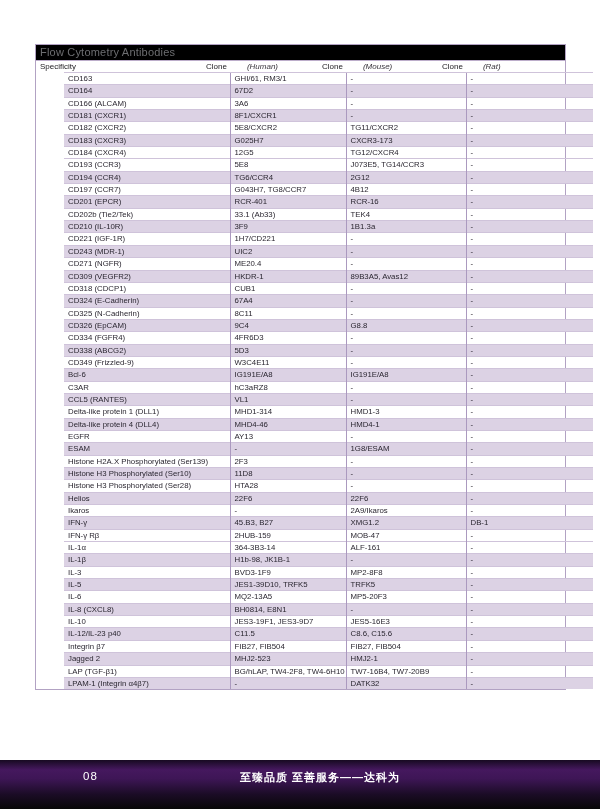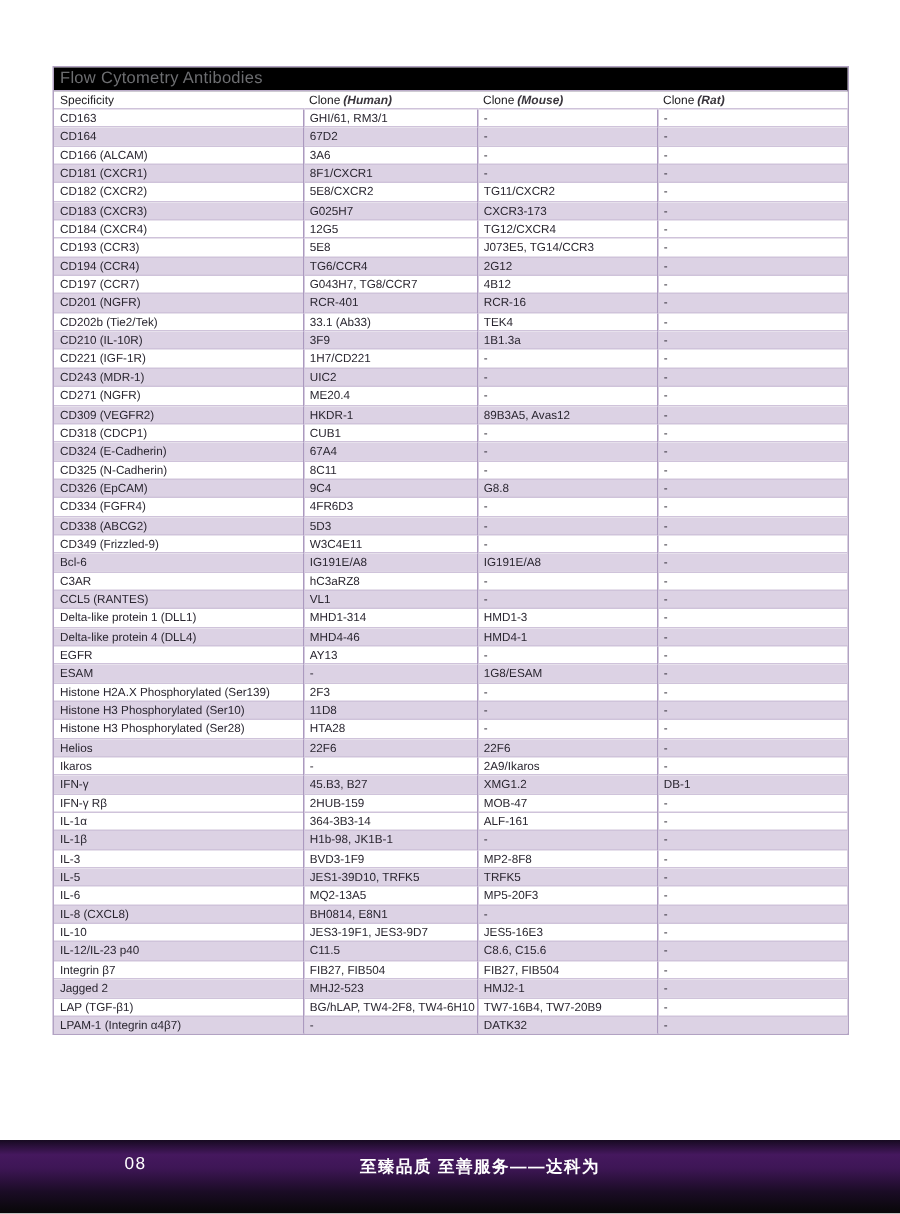--- a/index.html
+++ b/index.html
@@ -12,25 +12,25 @@
     border:1px solid #b2a2c3; background:#fff; box-sizing:border-box;
   }
   .table-title {
     height:15px; line-height:15px; padding-left:4px;
     font-size:11px; color:#6d6e71; letter-spacing:0.2px;
     border-bottom:1px solid #bcadca; background:#000000;
   }
   .header-row { display:flex; height:11px; align-items:center; background:#fff; }
   .hcell { box-sizing:border-box; padding-left:4px; font-size:8px; white-space:nowrap; overflow:hidden; }
   .hcell .hb { font-weight:normal; color:#1c1a1e; }
-  .hcell .hq { font-style:italic; font-weight:bold; color:#3a363d; margin-left:2px; }
+  .hcell .hq { font-style:italic; font-weight:normal; color:#3a363d; margin-left:20px; }
   .c1 { width:166px; } .c2 { width:116px; } .c3 { width:120px; } .c4 { width:127px; }
   table.ab {
     border-collapse:collapse; table-layout:fixed; width:529px;
-    font-size:7.8px; color:#2a2630;
+    font-size:7.8px; color:#2a2630;margin-left:28px;
   }
   table.ab td {
     height:11.35px; line-height:11.35px; box-sizing:border-box;
     padding:0 2px 0 4px; white-space:nowrap; overflow:hidden;
     border-top:1px solid #cfc3da;
   }
   table.ab td + td { border-left:1px solid #ab99bf; }
   table.ab tr.stripe td { background:#dcd2e4; }
   .footer {
     position:absolute; left:0; bottom:0; width:600px; height:49px;
@@ -121,21 +121,21 @@
           <td>2G12</td>
           <td>-</td>
         </tr>
         <tr>
           <td>CD197 (CCR7)</td>
           <td>G043H7, TG8/CCR7</td>
           <td>4B12</td>
           <td>-</td>
         </tr>
         <tr class="stripe">
-          <td>CD201 (NGFR)</td>
+          <td>CD201 (EPCR)</td>
           <td>RCR-401</td>
           <td>RCR-16</td>
           <td>-</td>
         </tr>
         <tr>
           <td>CD202b (Tie2/Tek)</td>
           <td>33.1 (Ab33)</td>
           <td>TEK4</td>
           <td>-</td>
         </tr>

